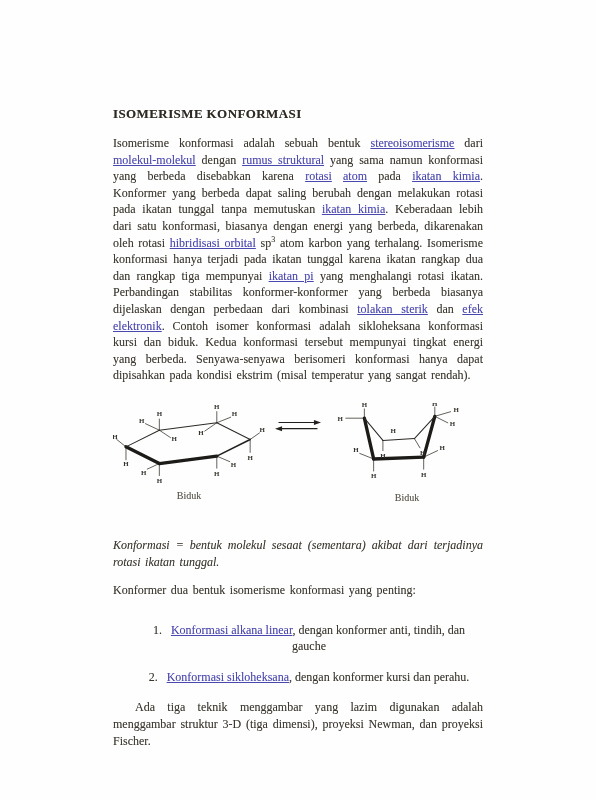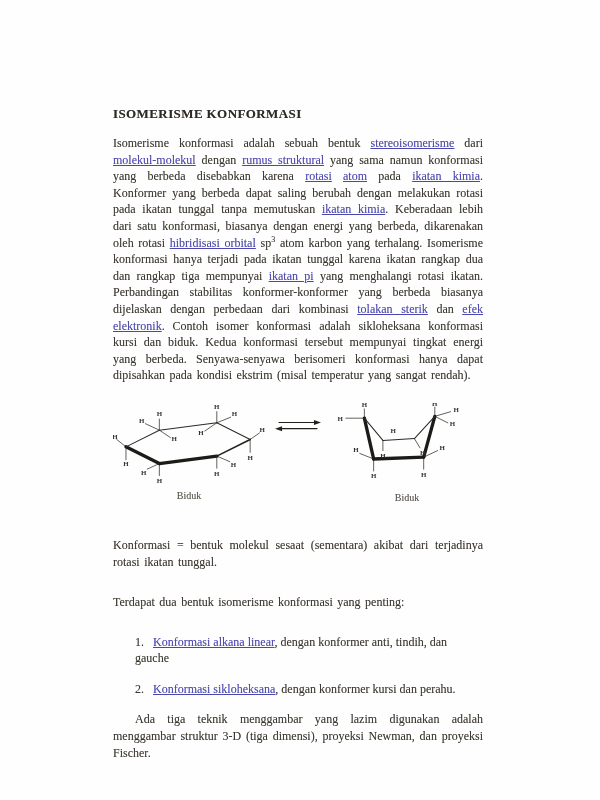--- a/index.html
+++ b/index.html
@@ -45,26 +45,27 @@
   }
   .struct{display:flex;flex-direction:column;align-items:center;}
   .struct svg{display:block;}
   .caption{
     font-size:10px;
     color:#5a564c;
     margin-top:3px;
     text-shadow:0 0 .6px rgba(90,86,76,.4);
   }
   .eq-arrows{margin-top:14px;}
-  .definition{margin-bottom:24px;}
+  .definition{margin-bottom:12px;font-style:italic;}
   .lead-in{margin-bottom:23px;}
   .conf-list{
     list-style:none;
     margin:0 0 6px 0;
     padding:0 0 0 22px;
+    text-align:center;
   }
   .conf-list .li{
     font-size:12px;
     line-height:16.6px;
     margin-bottom:14px;
     text-shadow:0 0 .6px rgba(59,55,47,.35);
   }
   .li-number{margin-right:9px;}
   .section-heading{
     font-size:12.5px;
@@ -191,21 +192,21 @@
           <text class="h-atom" x="56" y="59">H</text>
           <text class="h-atom" x="67" y="32">H</text>
         </g>
       </svg>
       <div class="caption">Biduk</div>
     </div>
   </div>
 
   <p class="body-text definition">Konformasi = bentuk molekul sesaat (sementara) akibat dari terjadinya rotasi ikatan tunggal.</p>
 
-  <p class="body-text lead-in">Terdapat dua bentuk isomerisme konformasi yang penting:</p>
+  <p class="body-text lead-in">Konformer dua bentuk isomerisme konformasi yang penting:</p>
 
   <ol class="conf-list">
     <li class="li">
       <span class="li-number">1.</span><a class="doclink" href="#">Konformasi alkana linear</a><span>, dengan konformer anti, tindih, dan gauche</span>
     </li>
     <li class="li">
       <span class="li-number">2.</span><a class="doclink" href="#">Konformasi sikloheksana</a><span>, dengan konformer kursi dan perahu.</span>
     </li>
   </ol>
 

